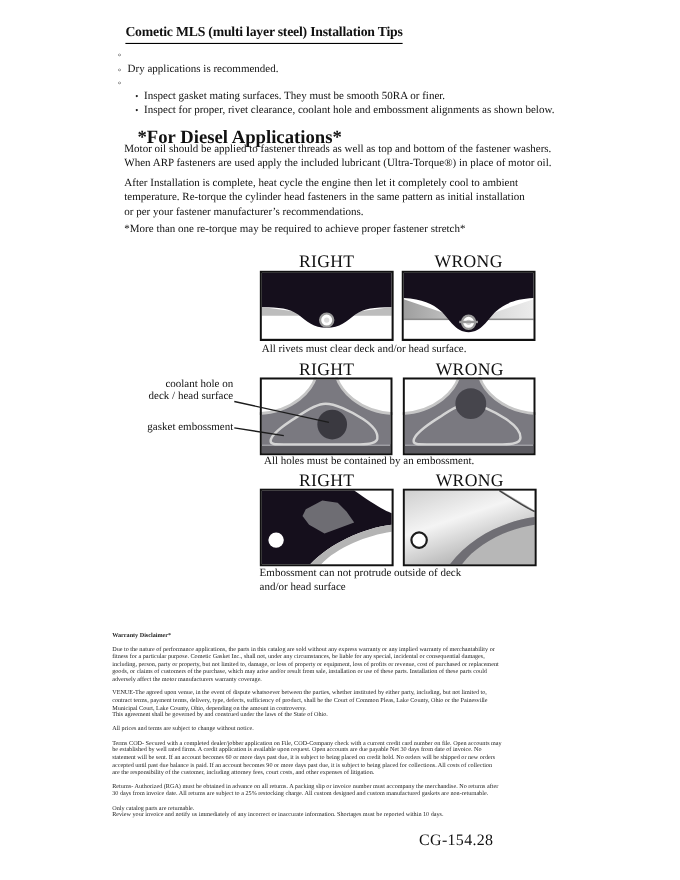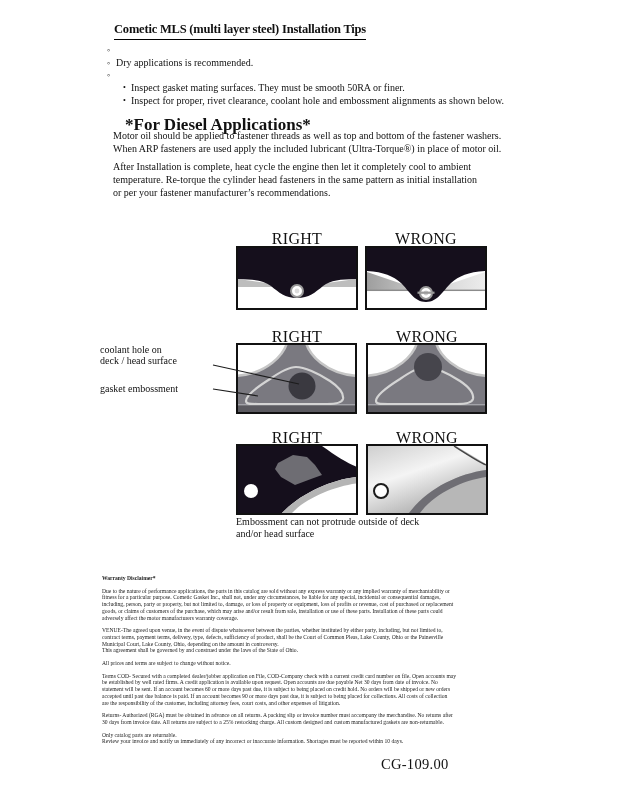--- a/index.html
+++ b/index.html
@@ -22,21 +22,21 @@
   
   .h2{left:113px;top:115px;font-size:17px;font-weight:bold;white-space:nowrap;margin-left:12px;}
   .para{font-size:10px;line-height:12.8px;white-space:pre-line;}
   .p1{left:113px;top:130px;}
   .p2{left:113px;top:161px;}
   .p3{left:113px;top:203px;}
   
   .figlabel{width:122px;text-align:center;font-size:16px;letter-spacing:0.3px;white-space:nowrap;}
   .figbox{display:block;}
   .caption{font-size:10px;line-height:11.5px;white-space:pre-line;}
-  .sidelabel{font-size:10px;line-height:11px;white-space:pre-line;}
+  .sidelabel{font-size:10px;line-height:11px;text-align:right;white-space:pre-line;}
   
   .legal{left:102px;top:575px;width:420px;font-size:5.6px;line-height:6.7px;color:#1c1c1c;}
   .legal .lp{white-space:pre-line;margin:0 0 6px 0;}
   .legal .lh{font-weight:bold;margin:0 0 6px 0;}
   .doccode{left:381px;top:756px;font-size:14.5px;letter-spacing:0.3px;white-space:nowrap;}
 </style>
 </head>
 <body>
 
 <div class="page">
@@ -63,20 +63,21 @@
       <span>Inspect for proper, rivet clearance, coolant hole and embossment alignments as shown below.</span>
     </div>
   </div>
 
   <div class="abs h2">*For Diesel Applications*</div>
   <div class="abs para p1">Motor oil should be applied to fastener threads as well as top and bottom of the fastener washers.
 When ARP fasteners are used apply the included lubricant (Ultra-Torque®) in place of motor oil.</div>
   <div class="abs para p2">After Installation is complete, heat cycle the engine then let it completely cool to ambient
 temperature. Re-torque the cylinder head fasteners in the same pattern as initial installation
 or per your fastener manufacturer’s recommendations.</div>
+  <div class="abs para p3">*More than one re-torque may be required to achieve proper fastener stretch*</div>
 
   <div class="abs figlabel" style="left:236px;top:230px;">RIGHT</div>
   <div class="abs figlabel" style="left:365px;top:230px;">WRONG</div>
 
   <svg class="abs figbox" style="left:236px;top:246px;" width="122" height="64" viewBox="0 0 122 64">
     <rect x="1" y="1" width="120" height="62" fill="#ffffff"></rect>
     <polygon points="2,33 46,39 76,39 120,33 120,41 2,41" fill="#bdbdbd"></polygon>
     <path d="M2,2 H120 V33 C104,33.5 95,34 87,40 C79,46.5 73,52 61,52 C49,52 43,46.5 35,40 C27,34 18,33.5 2,33 Z" fill="#150f1c"></path>
     <circle cx="61" cy="45" r="6" fill="#ffffff" stroke="#9a9a9a" stroke-width="2"></circle>
     <circle cx="61" cy="45" r="2.4" fill="#dcdcdc"></circle>
@@ -95,20 +96,21 @@
     <polygon points="2,26 52,43 70,43 120,26 120,45 2,45" fill="url(#w1g)"></polygon>
     <rect x="2" y="43.6" width="118" height="1.6" fill="#8b8b8b"></rect>
     <rect x="2" y="45.2" width="118" height="16.8" fill="#ffffff"></rect>
     <path d="M2,2 H120 V25 C103,26 94,30 86,37 C78,44.5 73,56 61,56 C49,56 44,44.5 36,37 C28,30 19,26 2,25 Z" fill="#150f1c"></path>
     <circle cx="61" cy="47" r="6" fill="#ffffff" stroke="#9a9a9a" stroke-width="2"></circle>
     <circle cx="61" cy="47" r="2.4" fill="#cfcfcf"></circle>
     <rect x="52.5" y="45.6" width="17" height="2.2" fill="#9a9a9a"></rect>
     <rect x="1" y="1" width="120" height="62" fill="none" stroke="#111111" stroke-width="2"></rect>
   </svg>
 
+  <div class="abs caption" style="left:238px;top:312px;">All rivets must clear deck and/or head surface.</div>
 
   <div class="abs figlabel" style="left:236px;top:328px;">RIGHT</div>
   <div class="abs figlabel" style="left:366px;top:328px;">WRONG</div>
 
   <div class="abs sidelabel" style="left:100px;top:344px;width:112px;">coolant hole on
 deck / head surface</div>
   <div class="abs sidelabel" style="left:100px;top:383px;width:112px;">gasket embossment</div>
 
   <svg class="abs figbox" style="left:236px;top:343px;" width="121" height="71" viewBox="0 0 121 71">
     <rect x="1" y="1" width="119" height="69" fill="#ffffff"></rect>
@@ -132,20 +134,21 @@
     <path d="M10,58 C10,53 18,46 34,36 C44,29 54,24 60,24 C68,24 82,30 94,38 C103,44 108,50 107,56 C106,60 99,61 91,61 L22,61 C14,61 10,61 10,58 Z" fill="none" stroke-width="2.2" stroke="#d4d4d4"></path>
     <circle cx="62" cy="24" r="14" fill="#46454c"></circle>
     <rect x="1" y="1" width="119" height="69" fill="none" stroke="#111111" stroke-width="2"></rect>
   </svg>
 
   <svg class="abs" style="left:210px;top:360px;" width="95" height="42" viewBox="0 0 95 42">
     <line x1="3" y1="5" x2="89" y2="24" stroke="#1c1c1c" stroke-width="1.2"></line>
     <line x1="3" y1="29" x2="48" y2="36" stroke="#1c1c1c" stroke-width="1.2"></line>
   </svg>
 
+  <div class="abs caption" style="left:240px;top:414px;">All holes must be contained by an embossment.</div>
 
   <div class="abs figlabel" style="left:236px;top:429px;">RIGHT</div>
   <div class="abs figlabel" style="left:366px;top:429px;">WRONG</div>
 
   <svg class="abs figbox" style="left:236px;top:444px;" width="122" height="71" viewBox="0 0 122 71">
     <rect x="1" y="1" width="120" height="69" fill="#ffffff"></rect>
     <path d="M2,2 H86 C100,12 111,19 120,22.5 L120,33 C94,36 64,50 46,69 L2,69 Z" fill="#150f1c"></path>
     <path d="M46,69 C64,50 94,36 120,33 L120,39.5 C98,42.5 70,54 56,69 Z" fill="#b4b4b4"></path>
     <polygon points="42,19 57,11 71,13 79,21 86,31 75,35 59,41 45,33 39,25" fill="#6e6d73"></polygon>
     <circle cx="15" cy="47" r="7" fill="#ffffff"></circle>
@@ -189,15 +192,15 @@
 be established by well rated firms.  A credit application is available upon request.  Open accounts are due payable Net 30 days from date of invoice.  No
 statement will be sent.  If an account becomes 60 or more days past due, it is subject to being placed on credit hold.  No orders will be shipped or new orders
 accepted until past due balance is paid.  If an account becomes 90 or more days past due, it is subject to being placed for collections.  All costs of collection
 are the responsibility of the customer, including attorney fees, court costs, and other expenses of litigation.</p>
     <p class="lp">Returns- Authorized (RGA) must be obtained in advance on all returns.  A packing slip or invoice number must accompany the merchandise.  No returns after
 30 days from invoice date.  All returns are subject to a 25% restocking charge.  All custom designed and custom manufactured gaskets are non-returnable.</p>
     <p class="lp">Only catalog parts are returnable.
 Review your invoice and notify us immediately of any incorrect or inaccurate information.  Shortages must be reported within 10 days.</p>
   </div>
 
-  <div class="abs doccode">CG-109.00</div>
+  <div class="abs doccode">CG-154.28</div>
 
 </div>
 
 </body></html>

